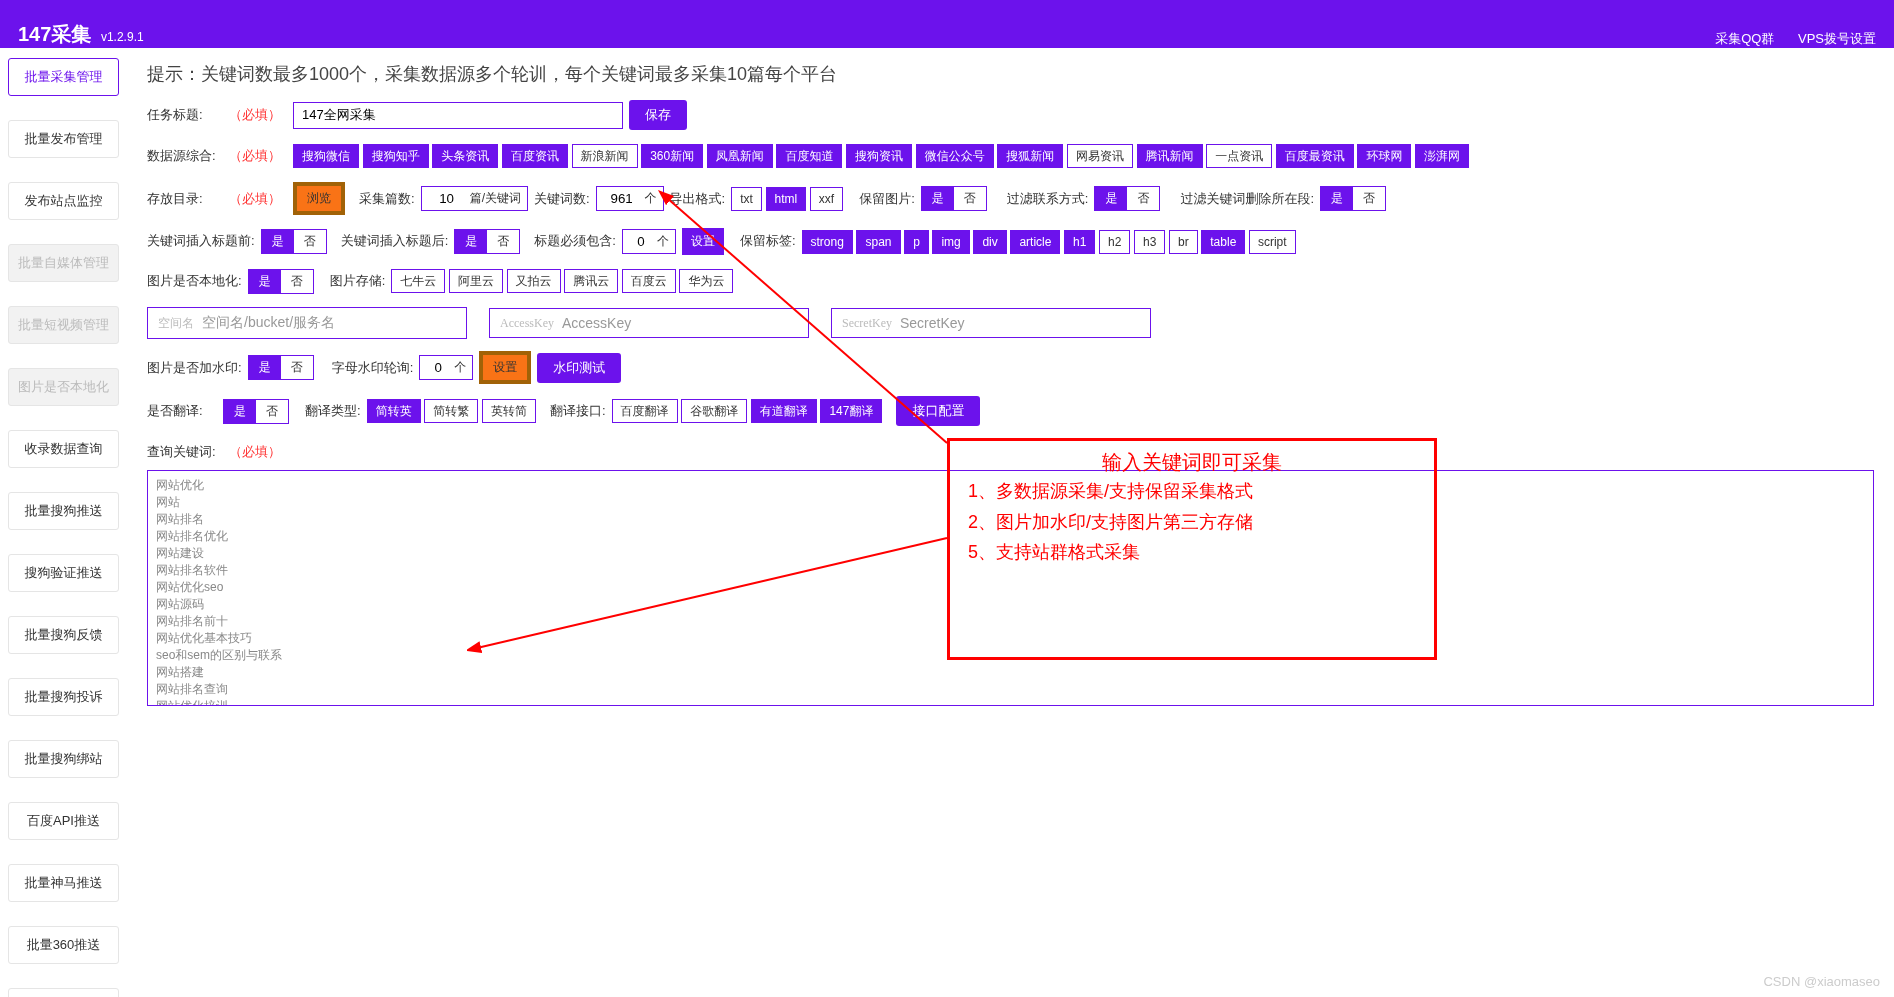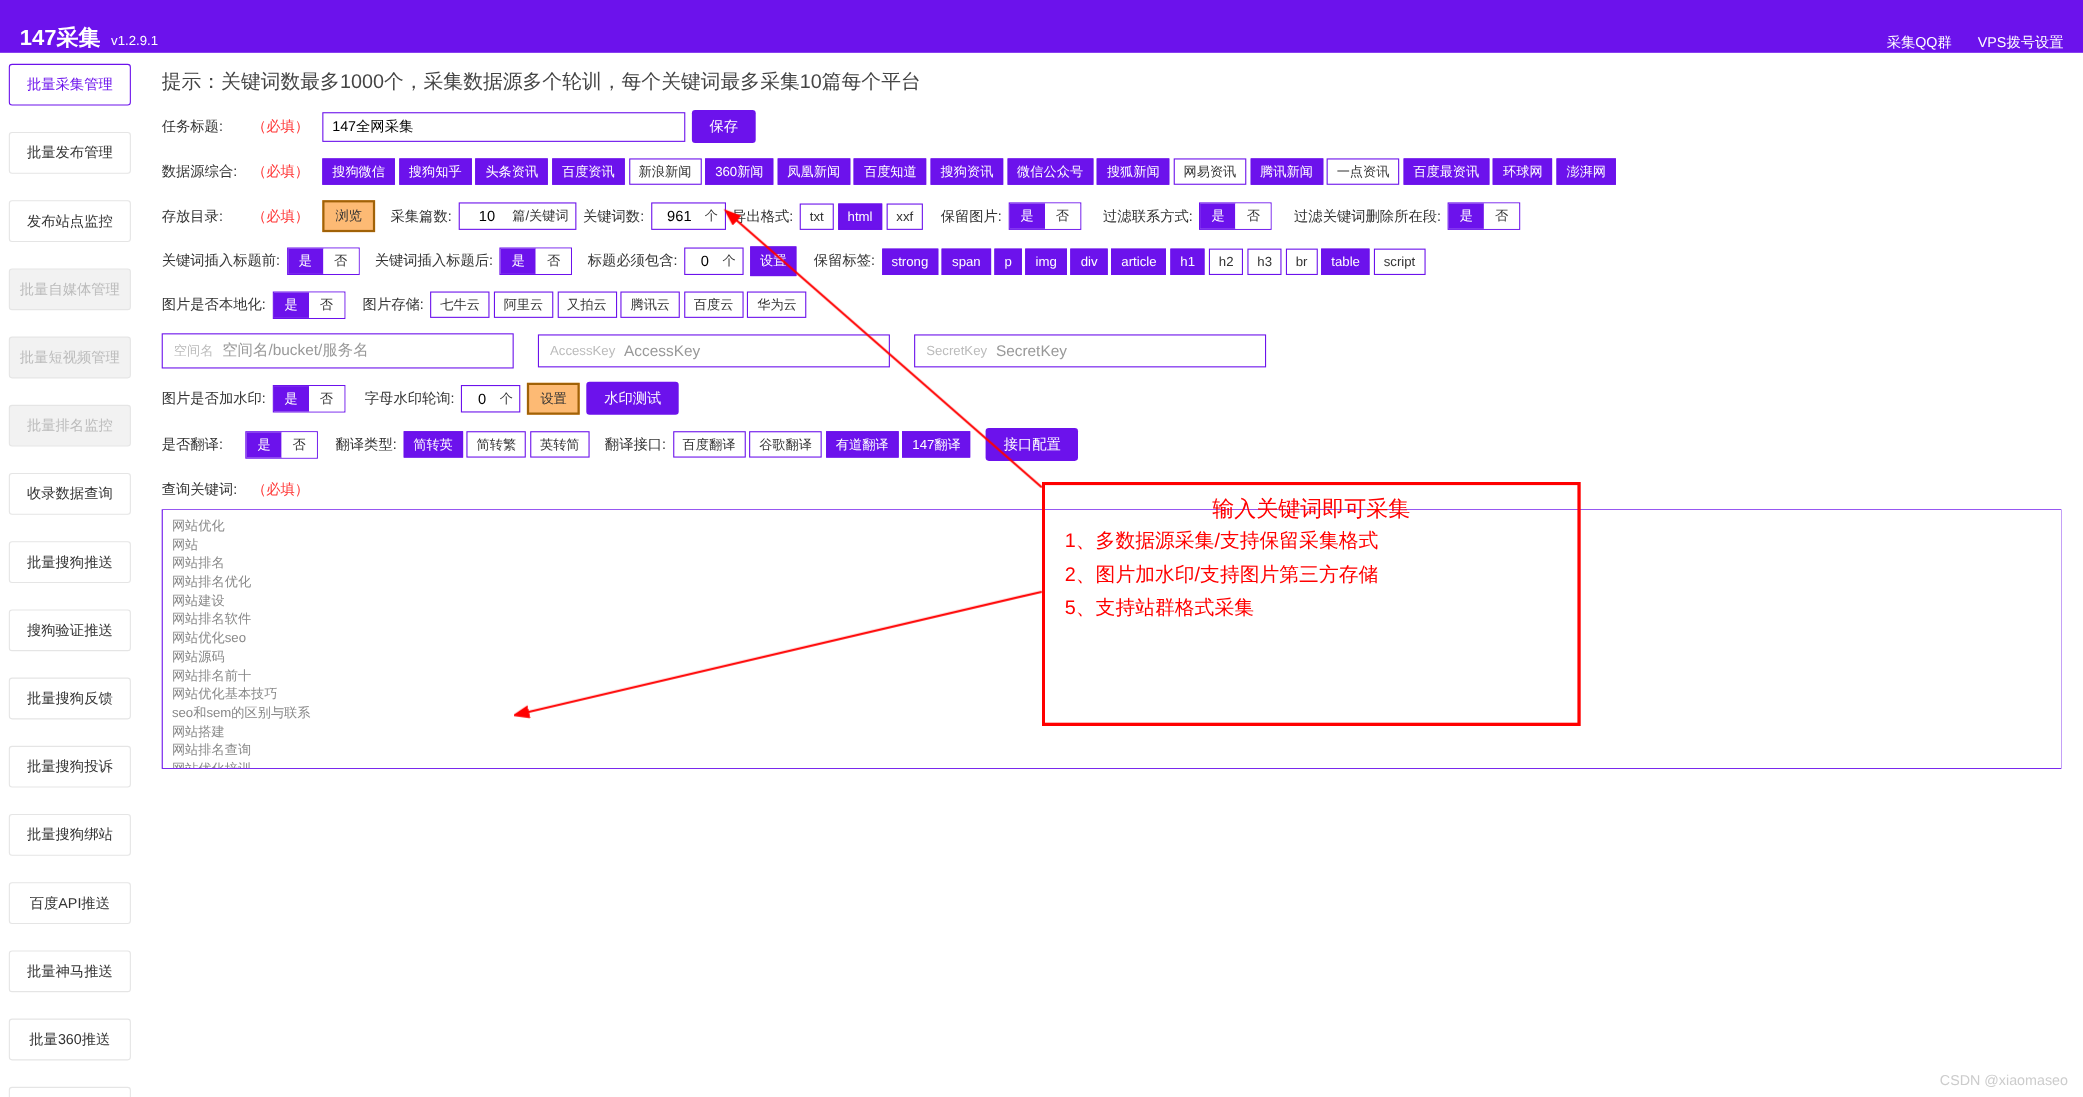--- a/index.html
+++ b/index.html
@@ -21,23 +21,23 @@
 input[type=text] { border: 1px solid #6c12ec; padding: 5px 8px; font-size: 13px; outline: none; }
 .btn { background: #6c12ec; color: #fff; border: none; padding: 6px 16px; border-radius: 3px; cursor: pointer; font-size: 13px; }
 .tag { background: #6c12ec; color: #fff; padding: 4px 8px; border: 1px solid #6c12ec; cursor: pointer; font-size: 12px; }
 .tag.off { background: #fff; color: #333; border: 1px solid #6c12ec; }
 .tog { display: inline-flex; border: 1px solid #6c12ec; }
 .tog span { padding: 3px 10px; font-size: 12px; cursor: pointer; }
 .tog .on { background: #6c12ec; color: #fff; }
 .tog .off { background: #fff; color: #333; }
 .numbox { border: 1px solid #6c12ec; padding: 3px 6px; display: inline-flex; align-items: center; gap: 4px; font-size: 12px; }
 .numbox input { border: none; width: 38px; text-align: center; }
-.outline-btn { border: 2px solid #a16207; background: #fdba74; color: #333; padding: 4px 10px; cursor: pointer; font-size: 12px; }
+.outline-btn { border: 4px solid #a16207; background: #f97316; color: #333; padding: 4px 10px; cursor: pointer; font-size: 12px; }
 .storebox { border: 1px solid #6c12ec; padding: 6px 10px; width: 320px; display: flex; align-items: center; gap: 8px; }
-.storebox .ph { color: #bbb; font-size: 12px; }
+.storebox .ph { color: #bbb; font-size: 12px; font-family: Liberation Serif, serif; }
 .storebox .val { color: #999; font-size: 14px; }
 .ta { width: 100%; height: 236px; border: 1px solid #6c12ec; padding: 6px 8px; font-size: 12px; color: #888; resize: none; font-family: inherit; }
 .annot-box { position: absolute; border: 3px solid #f00; pointer-events: none; }
 .annot-text { color: #f00; font-size: 18px; line-height: 1.7; }
 .annot-head { color: #f00; font-size: 20px; text-align: center; }
 .arrow { position: absolute; pointer-events: none; }
 .watermark { position: fixed; right: 14px; bottom: 8px; color: #ccc; font-size: 13px; }
 </style>
 </head>
 <body>
@@ -53,21 +53,21 @@
   </div>
 </div>
 
 <div class="layout">
   <div class="sidebar" id="sidebar">
       <div class="side-btn active">批量采集管理</div>
       <div class="side-btn ">批量发布管理</div>
       <div class="side-btn ">发布站点监控</div>
       <div class="side-btn disabled">批量自媒体管理</div>
       <div class="side-btn disabled">批量短视频管理</div>
-      <div class="side-btn disabled">批量排名监控</div>
+      <div class="side-btn disabled">图片是否本地化</div>
       <div class="side-btn ">收录数据查询</div>
       <div class="side-btn ">批量搜狗推送</div>
       <div class="side-btn ">搜狗验证推送</div>
       <div class="side-btn ">批量搜狗反馈</div>
       <div class="side-btn ">批量搜狗投诉</div>
       <div class="side-btn ">批量搜狗绑站</div>
       <div class="side-btn ">百度API推送</div>
       <div class="side-btn ">批量神马推送</div>
       <div class="side-btn ">批量360推送</div>
       <div class="side-btn ">链接生成工具</div>

